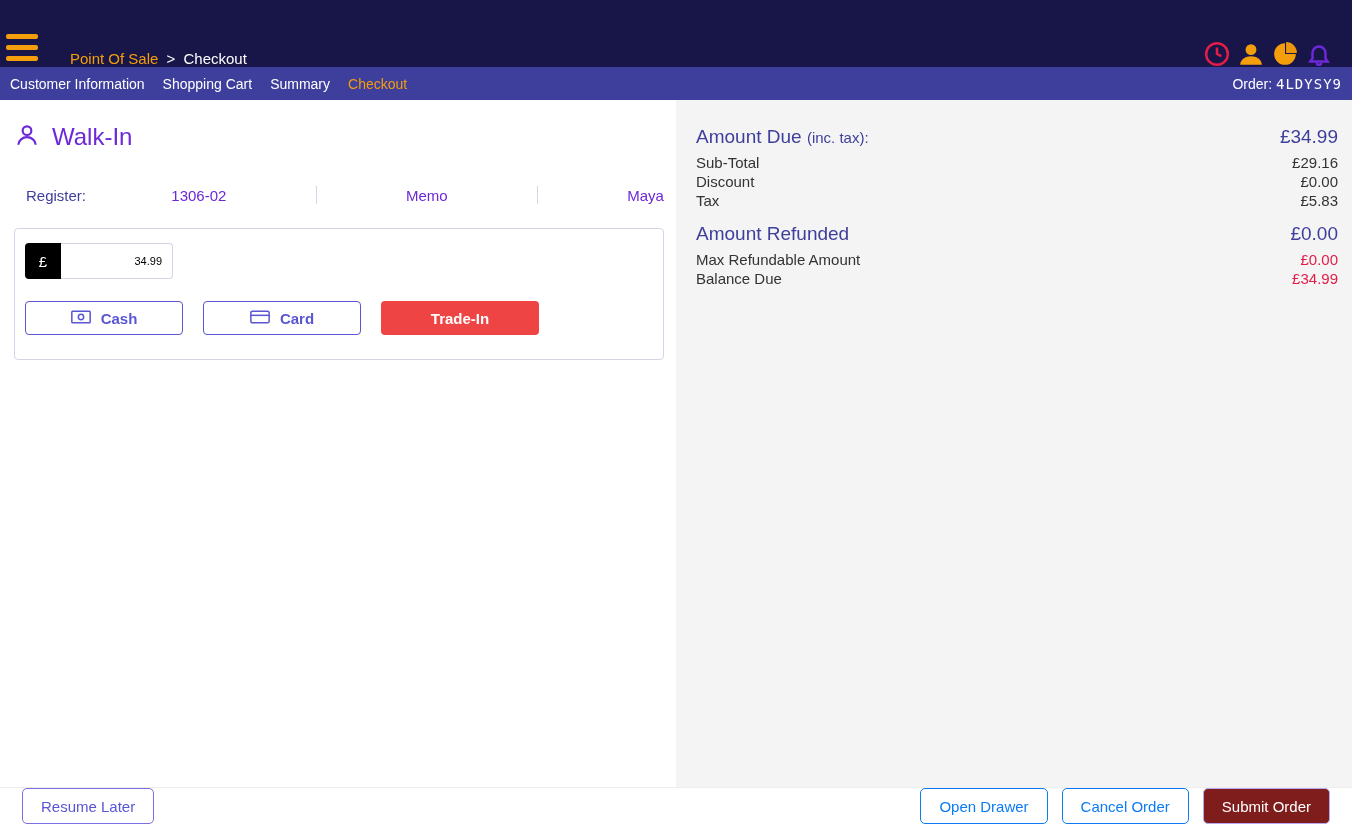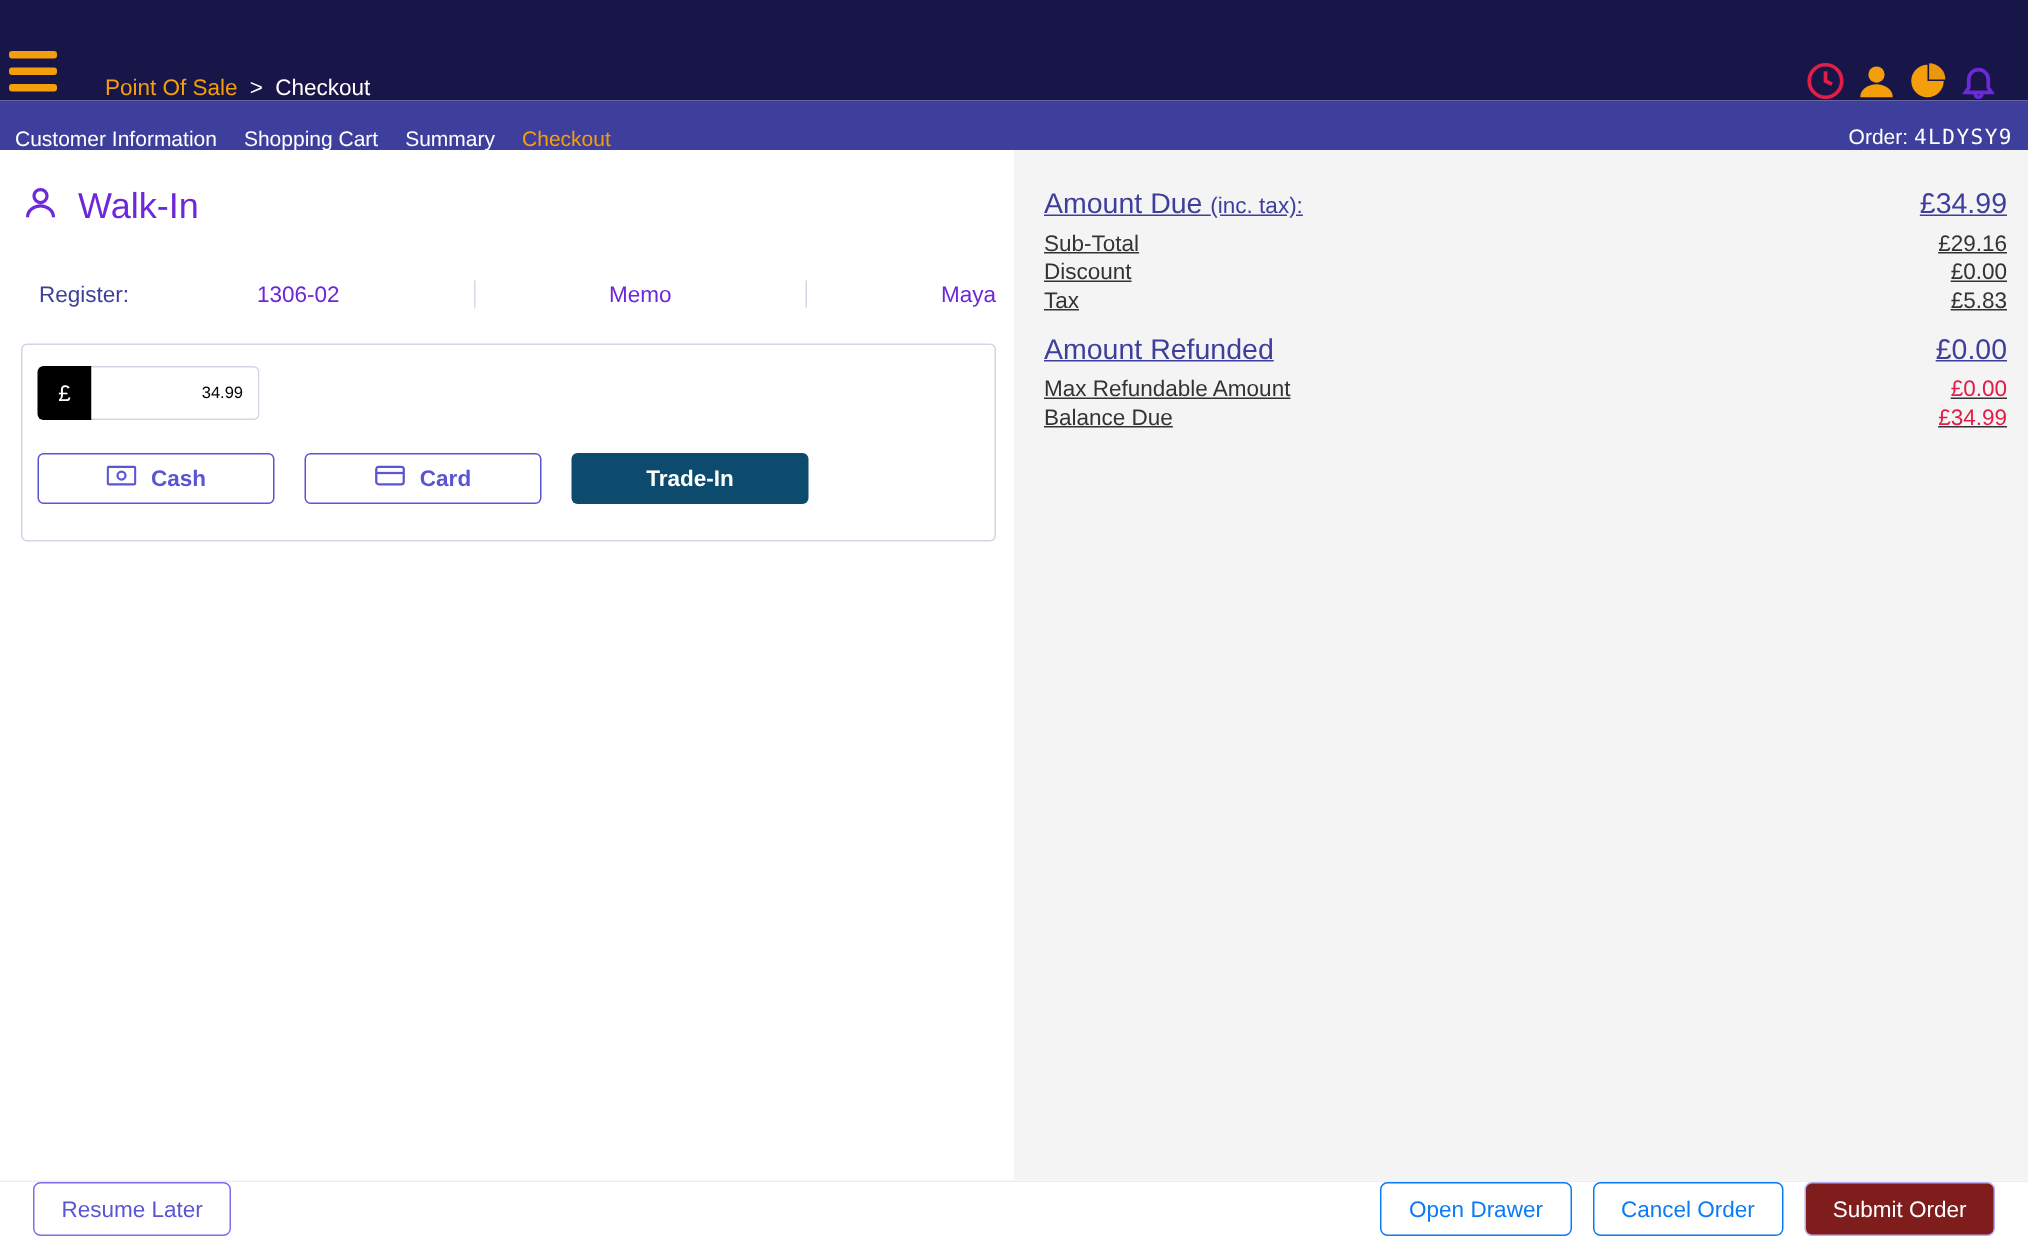--- a/index.html
+++ b/index.html
@@ -11,21 +11,21 @@
   .hamburger span { display: block; height: 5px; background: #F59E0B; border-radius: 2px; width: 32px; }
 
   .bc { font-size: 15px; }
   .bc .seg1 { color: #F59E0B; }
   .bc .sep { color: #fff; margin: 0 4px; }
   .bc .seg2 { color: #fff; }
 
   .topicons { margin-left: auto; display: flex; align-items: center; gap: 8px; }
   .topicons svg { display: block; }
 
-  .subnav { height: 33px; background: #3E3E9C; display: flex; align-items: flex-end; padding: 0 10px; color: #fff; font-size: 14px; }
+  .subnav { height: 33px; background: #3E3E9C; display: flex; align-items: center; padding: 0 10px; color: #fff; font-size: 14px; }
   .subnav .tab { margin-right: 18px; color: #fff; cursor: pointer; }
   .subnav .tab.active { color: #F59E0B; }
   .subnav .order { margin-left: auto; font-size: 14px; }
   .subnav .order .code { font-family: ui-monospace, Menlo, Consolas, monospace; letter-spacing: 1px; }
 
   .main { flex: 1 1 auto; display: flex; min-height: 0; }
   .leftcol { width: 676px; background: #fff; padding: 22px 12px 0 14px; display: flex; flex-direction: column; }
   .rightcol { width: 676px; background: #F4F4F4; padding: 26px 14px 0 20px; }
 
   .customer-row { display: flex; align-items: center; gap: 12px; color: #6D28D9; }
@@ -37,23 +37,23 @@
   .meta-row .divider { width: 1px; height: 18px; background: #D5D5E5; margin: 0 4px; }
 
   .paybox { margin-top: 24px; border: 1px solid #D4D4E6; border-radius: 4px; padding: 14px 10px 24px 10px; }
   .amount-wrap { display: inline-flex; height: 36px; }
   .curr-badge { width: 36px; background: #000; color: #fff; display: flex; align-items: center; justify-content: center; font-size: 15px; border-top-left-radius: 4px; border-bottom-left-radius: 4px; }
   .amount-input { width: 112px; height: 36px; border: 1px solid #D4D4E6; border-left: none; border-top-right-radius: 4px; border-bottom-right-radius: 4px; text-align: right; padding: 0 10px; font-size: 11px; outline: none; }
 
   .paybtn-row { margin-top: 22px; display: flex; gap: 20px; }
   .paybtn { width: 158px; height: 34px; border-radius: 4px; display: flex; align-items: center; justify-content: center; gap: 10px; font-size: 15px; cursor: pointer; background: #fff; font-weight: bold; }
   .paybtn.outline { border: 1px solid #5A55D3; color: #5A55D3; }
-  .paybtn.solid { border: none; background: #0c4a6e; color: #fff; }
-
-  .summary-line { display: flex; justify-content: space-between; align-items: baseline; text-decoration: underline; }
+  .paybtn.solid { border: none; background: #ef4444; color: #fff; }
+
+  .summary-line { display: flex; justify-content: space-between; align-items: baseline; }
   .summary-line.big { color: #3E3E9C; margin-bottom: 6px; }
   .summary-line.big .l { font-size: 19px; }
   .summary-line.big .l small { font-size: 15px; font-weight: 400; }
   .summary-line.big .v { font-size: 19px; }
   .summary-line.sm { color: #333; font-size: 15px; margin-top: 2px; }
   .summary-line.sm .v { color: #333; }
   .summary-line.red .v { color: #E11D48; }
   .block2 { margin-top: 14px; }
 
   .footer { height: 50px; background: #fff; border-top: 1px solid #eee; display: flex; align-items: flex-start; padding: 0 22px; }

